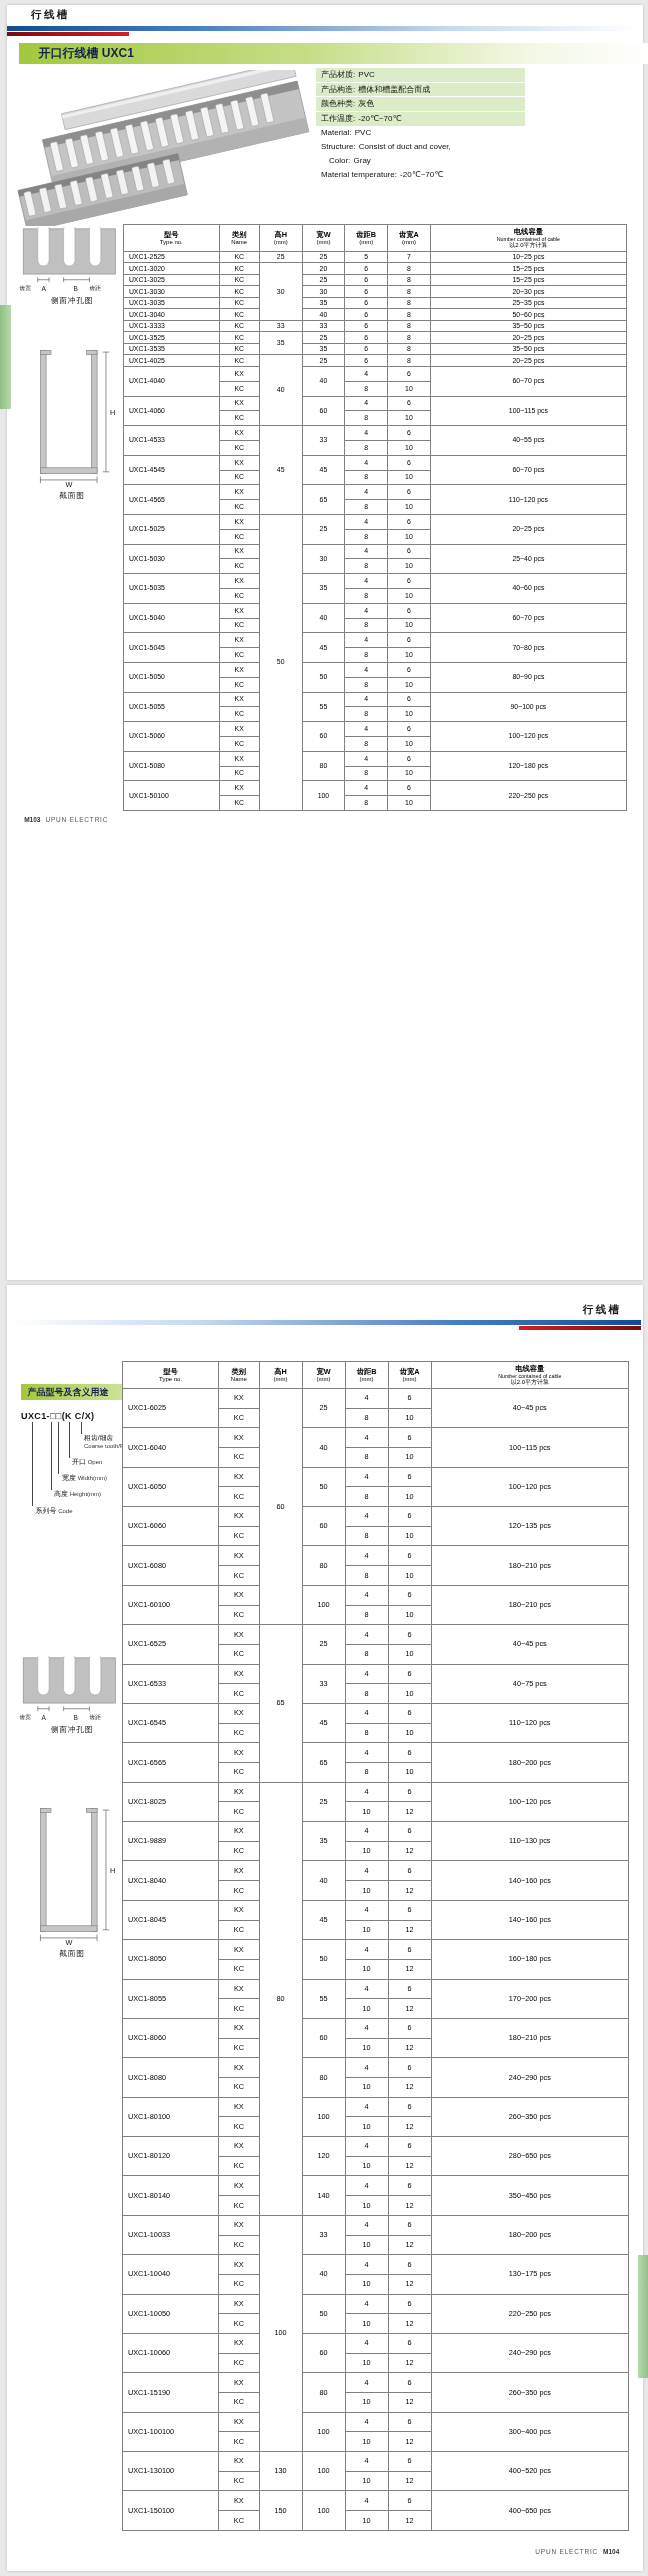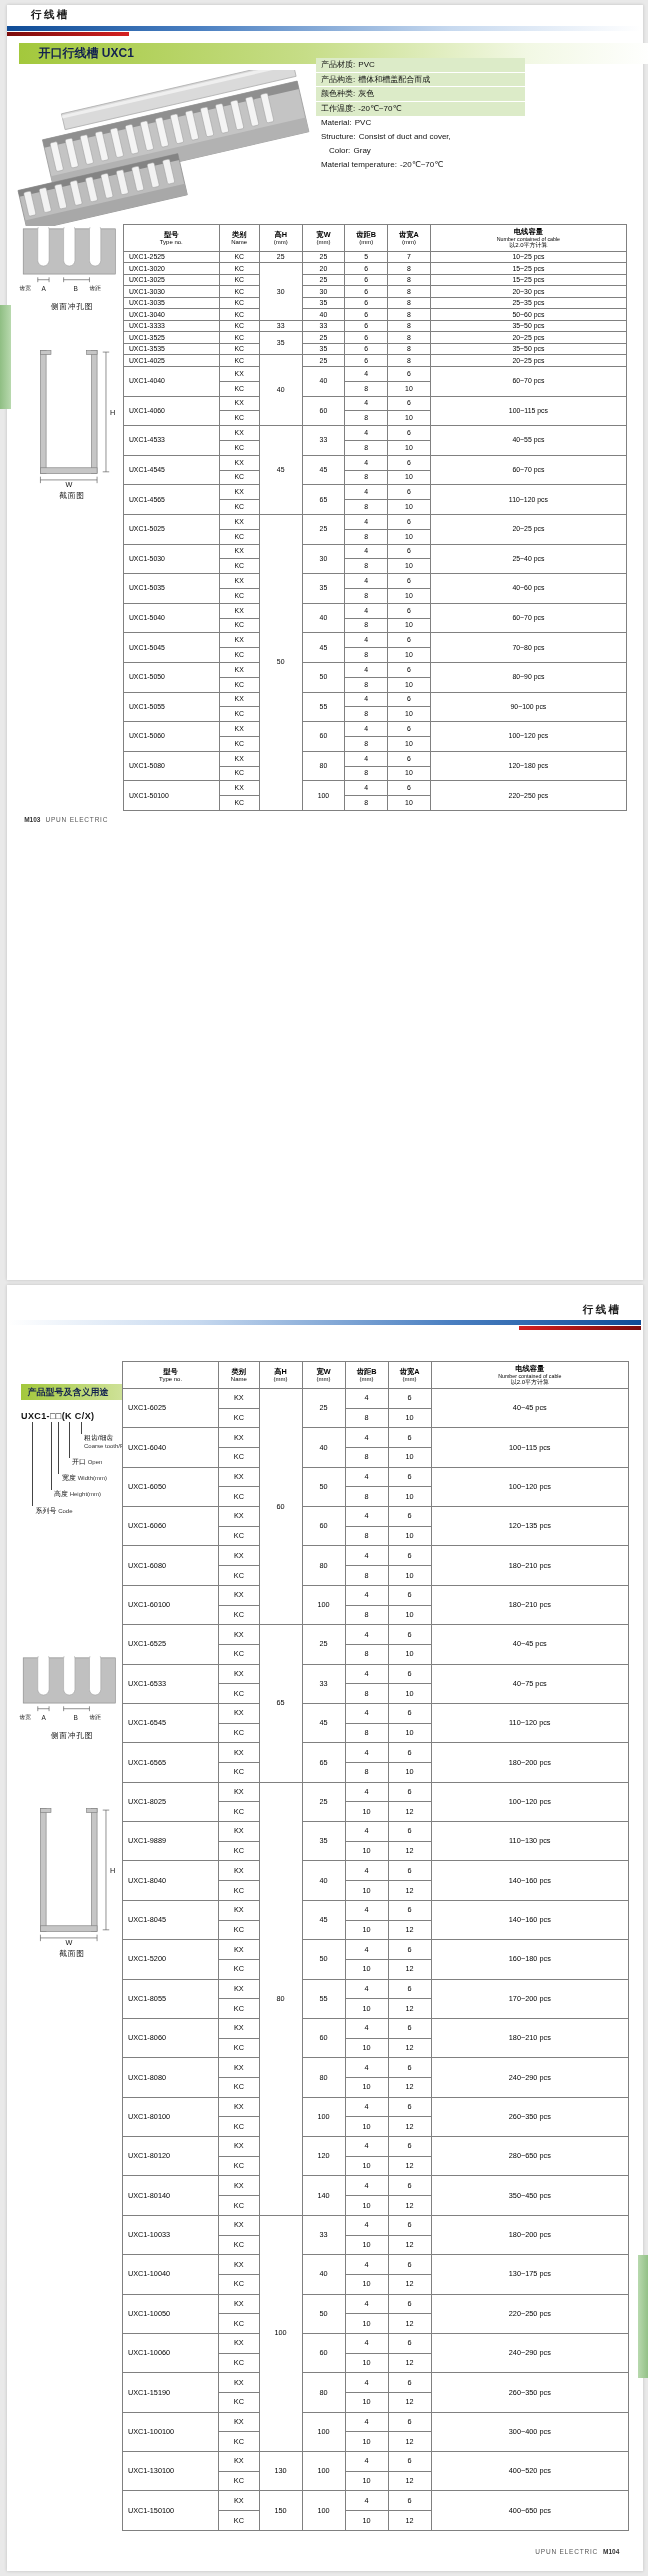--- a/index.html
+++ b/index.html
@@ -48,21 +48,21 @@
   .t2{position:absolute;left:122px;top:1361px;width:507px;}
   .t1 td{height:13.8px;font-size:6.9px;}
   .t1 tr.single td{height:10.5px;}
   .t2 td{height:18.7px;}
   td.cell-type{text-align:left;padding-left:4.9px;}
 
   
   .diagram{font-size:6.5px;color:#222;}
   .dim-row{position:relative;height:9.7px;}
   .dim-row span{position:absolute;top:0;}
-  .diagram .caption{text-align:center;font-size:7.7px;color:#111;margin-top:7px;letter-spacing:0.8px;}
+  .diagram .caption{text-align:center;font-size:7.7px;color:#111;margin-top:1px;letter-spacing:0.8px;}
   .xsec .caption{margin-top:1.6px;}
 
   
   .meaning{width:150px;height:118px;font-size:6.9px;}
   .meaning .pattern{font-size:9px;font-weight:bold;letter-spacing:0.4px;}
   .meaning .vline{position:absolute;width:0.8px;background:#444;}
   .meaning .mlabel{position:absolute;white-space:nowrap;line-height:8px;}
   .meaning .mlabel .en{font-size:6px;color:#333;}
 
   
@@ -120,21 +120,21 @@
         <rect x="111.5" y="130" width="9" height="30" rx="2" fill="#f2f2f2" stroke="#9a9a9a" stroke-width="0.6"></rect>
         <rect x="131" y="130" width="9" height="30" rx="2" fill="#f2f2f2" stroke="#9a9a9a" stroke-width="0.6"></rect>
         <rect x="150.5" y="130" width="9" height="30" rx="2" fill="#f2f2f2" stroke="#9a9a9a" stroke-width="0.6"></rect>
         <rect x="170" y="130" width="9" height="30" rx="2" fill="#f2f2f2" stroke="#9a9a9a" stroke-width="0.6"></rect>
         <rect x="189.5" y="130" width="9" height="30" rx="2" fill="#f2f2f2" stroke="#9a9a9a" stroke-width="0.6"></rect>
       </g>
     <rect x="8" y="164" width="202" height="14" fill="#a8a8a8"></rect>
   </g>
 </svg>
 
-<div class="abs info-box" style="left:316px;top:58px;">
+<div class="abs info-box" style="left:316px;top:68px;">
   <div class="info-row cn"><span class="lbl">产品材质:</span><span>PVC</span></div>
   <div class="info-row cn"><span class="lbl">产品构造:</span><span>槽体和槽盖配合而成</span></div>
   <div class="info-row cn"><span class="lbl">颜色种类:</span><span>灰色</span></div>
   <div class="info-row cn"><span class="lbl">工作温度:</span><span>-20℃~70℃</span></div>
   <div class="info-row"><span class="lbl">Material:</span><span>PVC</span></div>
   <div class="info-row"><span class="lbl">Structure:</span><span>Consist of duct and cover,</span></div>
   <div class="info-row" style="padding-left:13px;"><span class="lbl">Color:</span><span>Gray</span></div>
   <div class="info-row"><span class="lbl">Material temperature:</span><span>-20℃~70℃</span></div>
 </div>
 
@@ -768,21 +768,21 @@
         <td>4</td>
         <td>6</td>
         <td rowspan="2">140~160 pcs</td>
       </tr>
       <tr>
         <td>KC</td>
         <td>10</td>
         <td>12</td>
       </tr>
       <tr>
-        <td rowspan="2" class="cell-type">UXC1-5200</td>
+        <td rowspan="2" class="cell-type">UXC1-8050</td>
         <td>KX</td>
         <td rowspan="2">50</td>
         <td>4</td>
         <td>6</td>
         <td rowspan="2">160~180 pcs</td>
       </tr>
       <tr>
         <td>KC</td>
         <td>10</td>
         <td>12</td>

